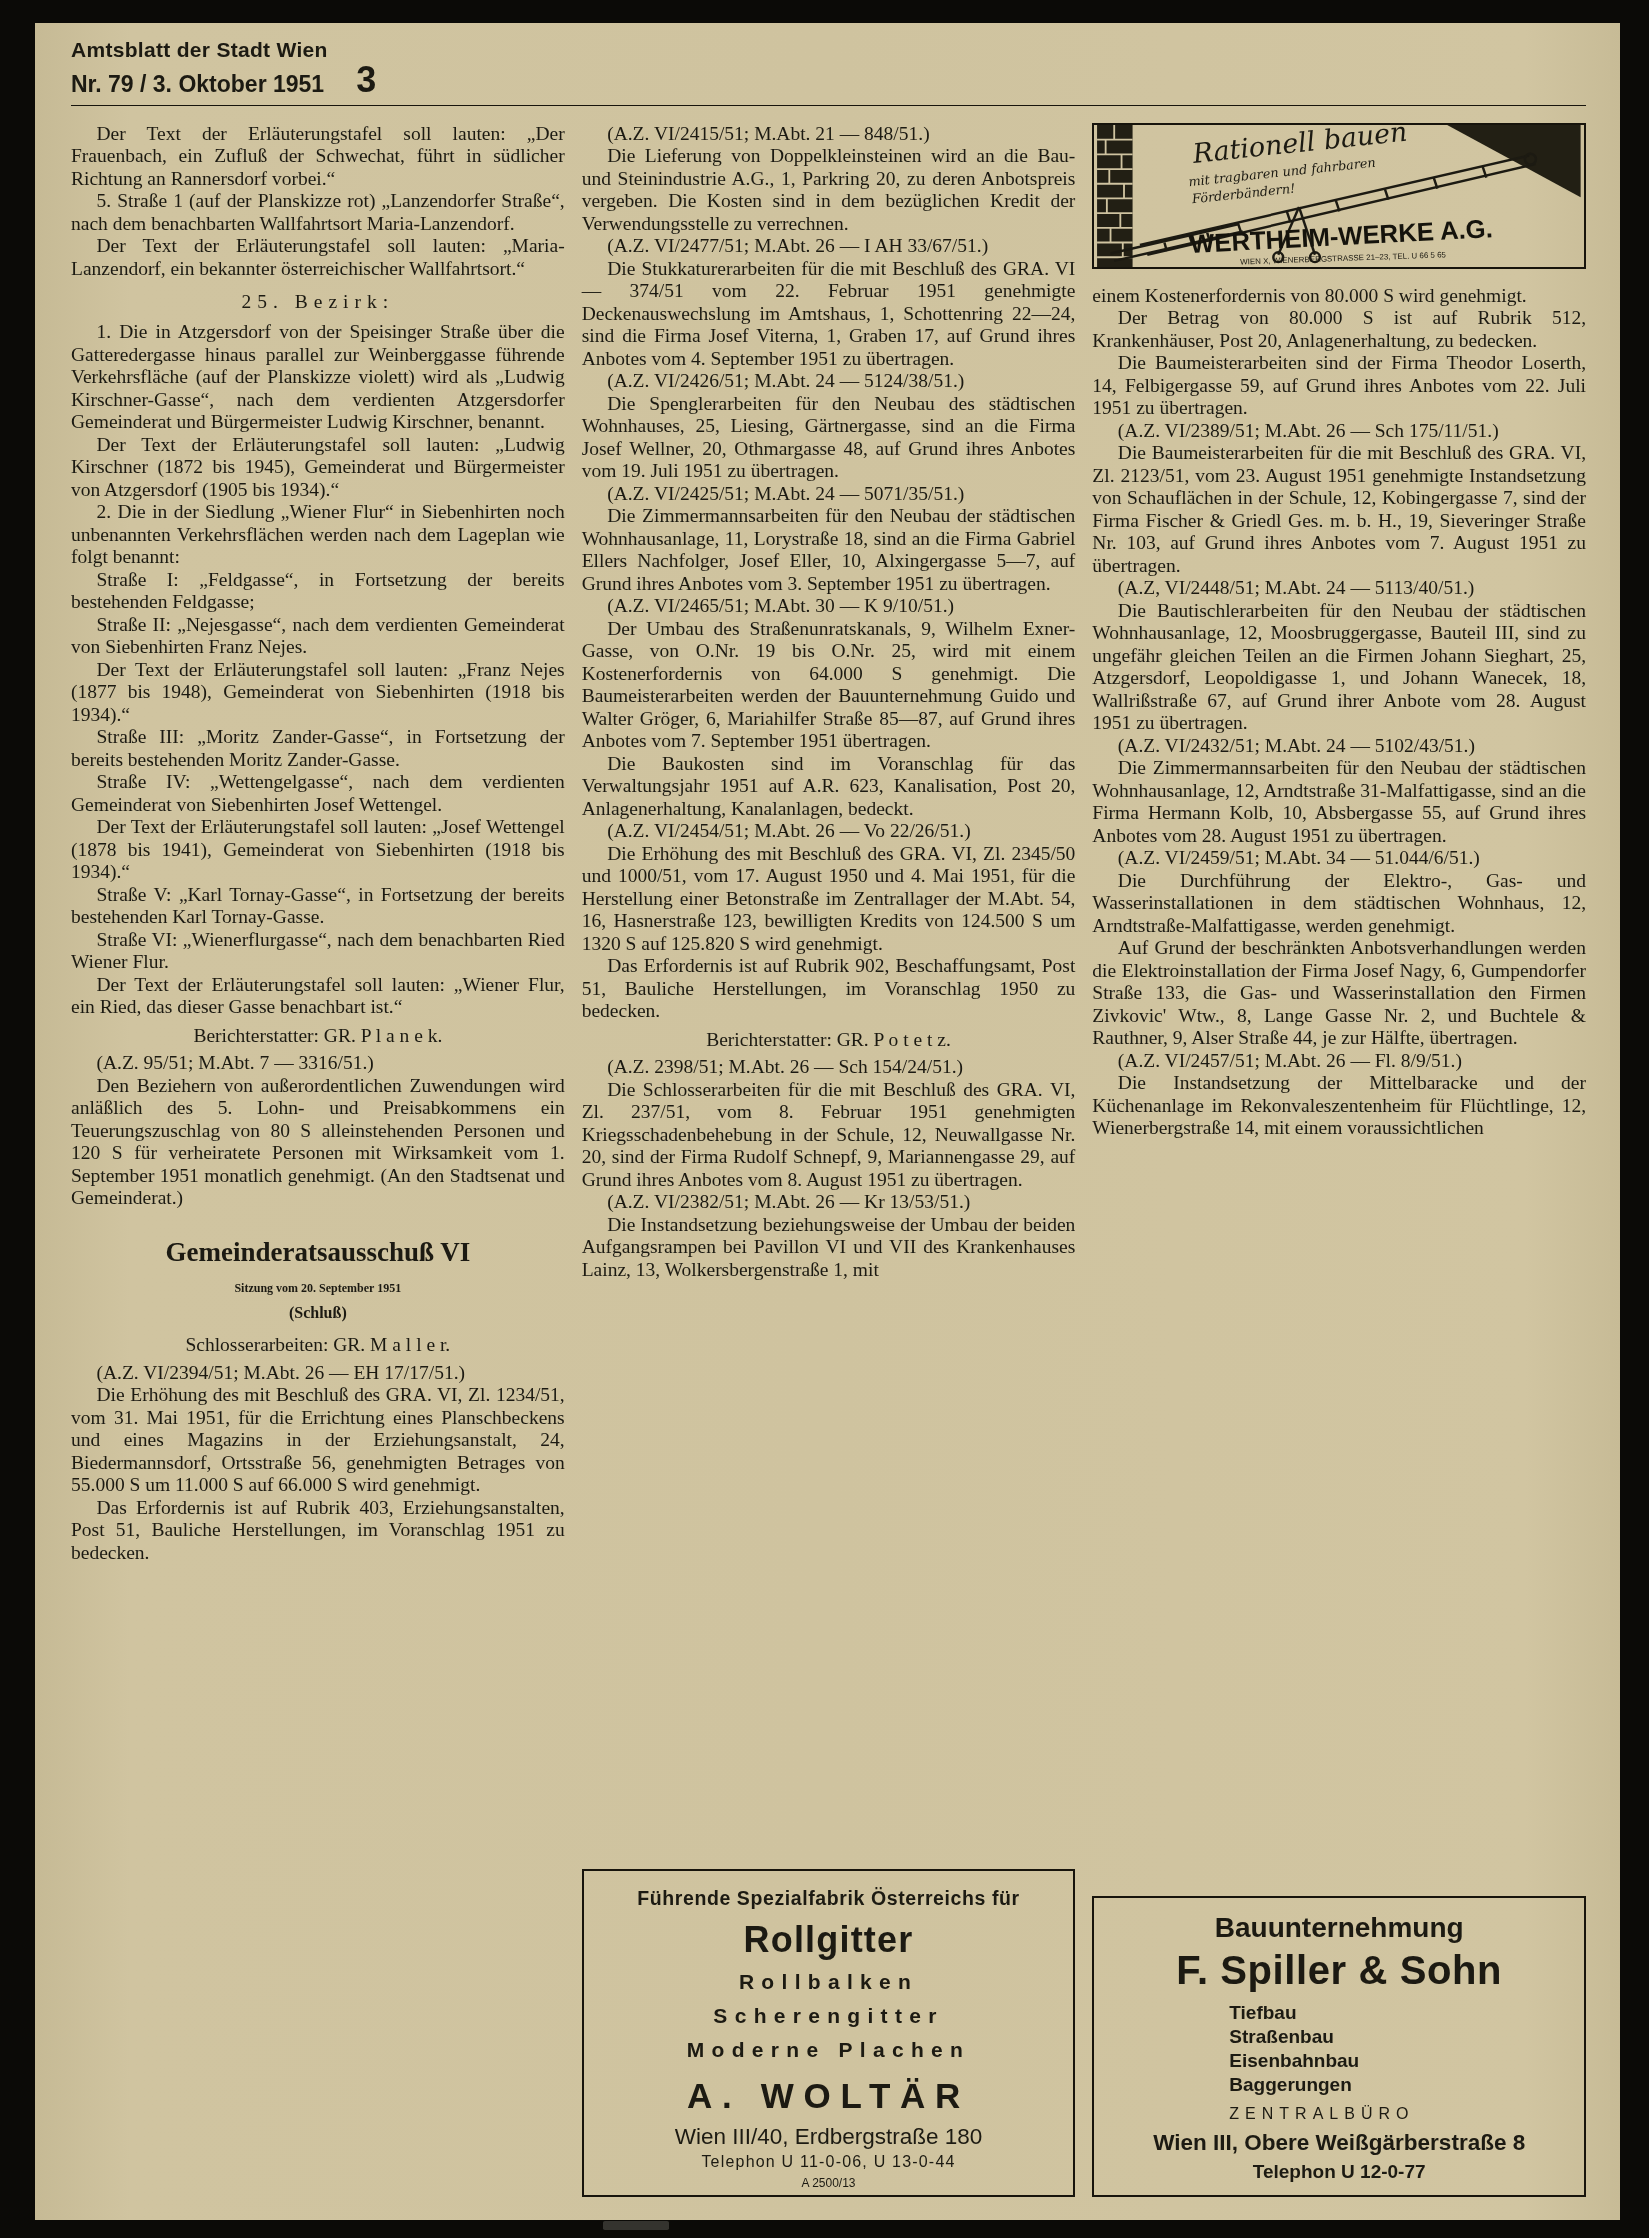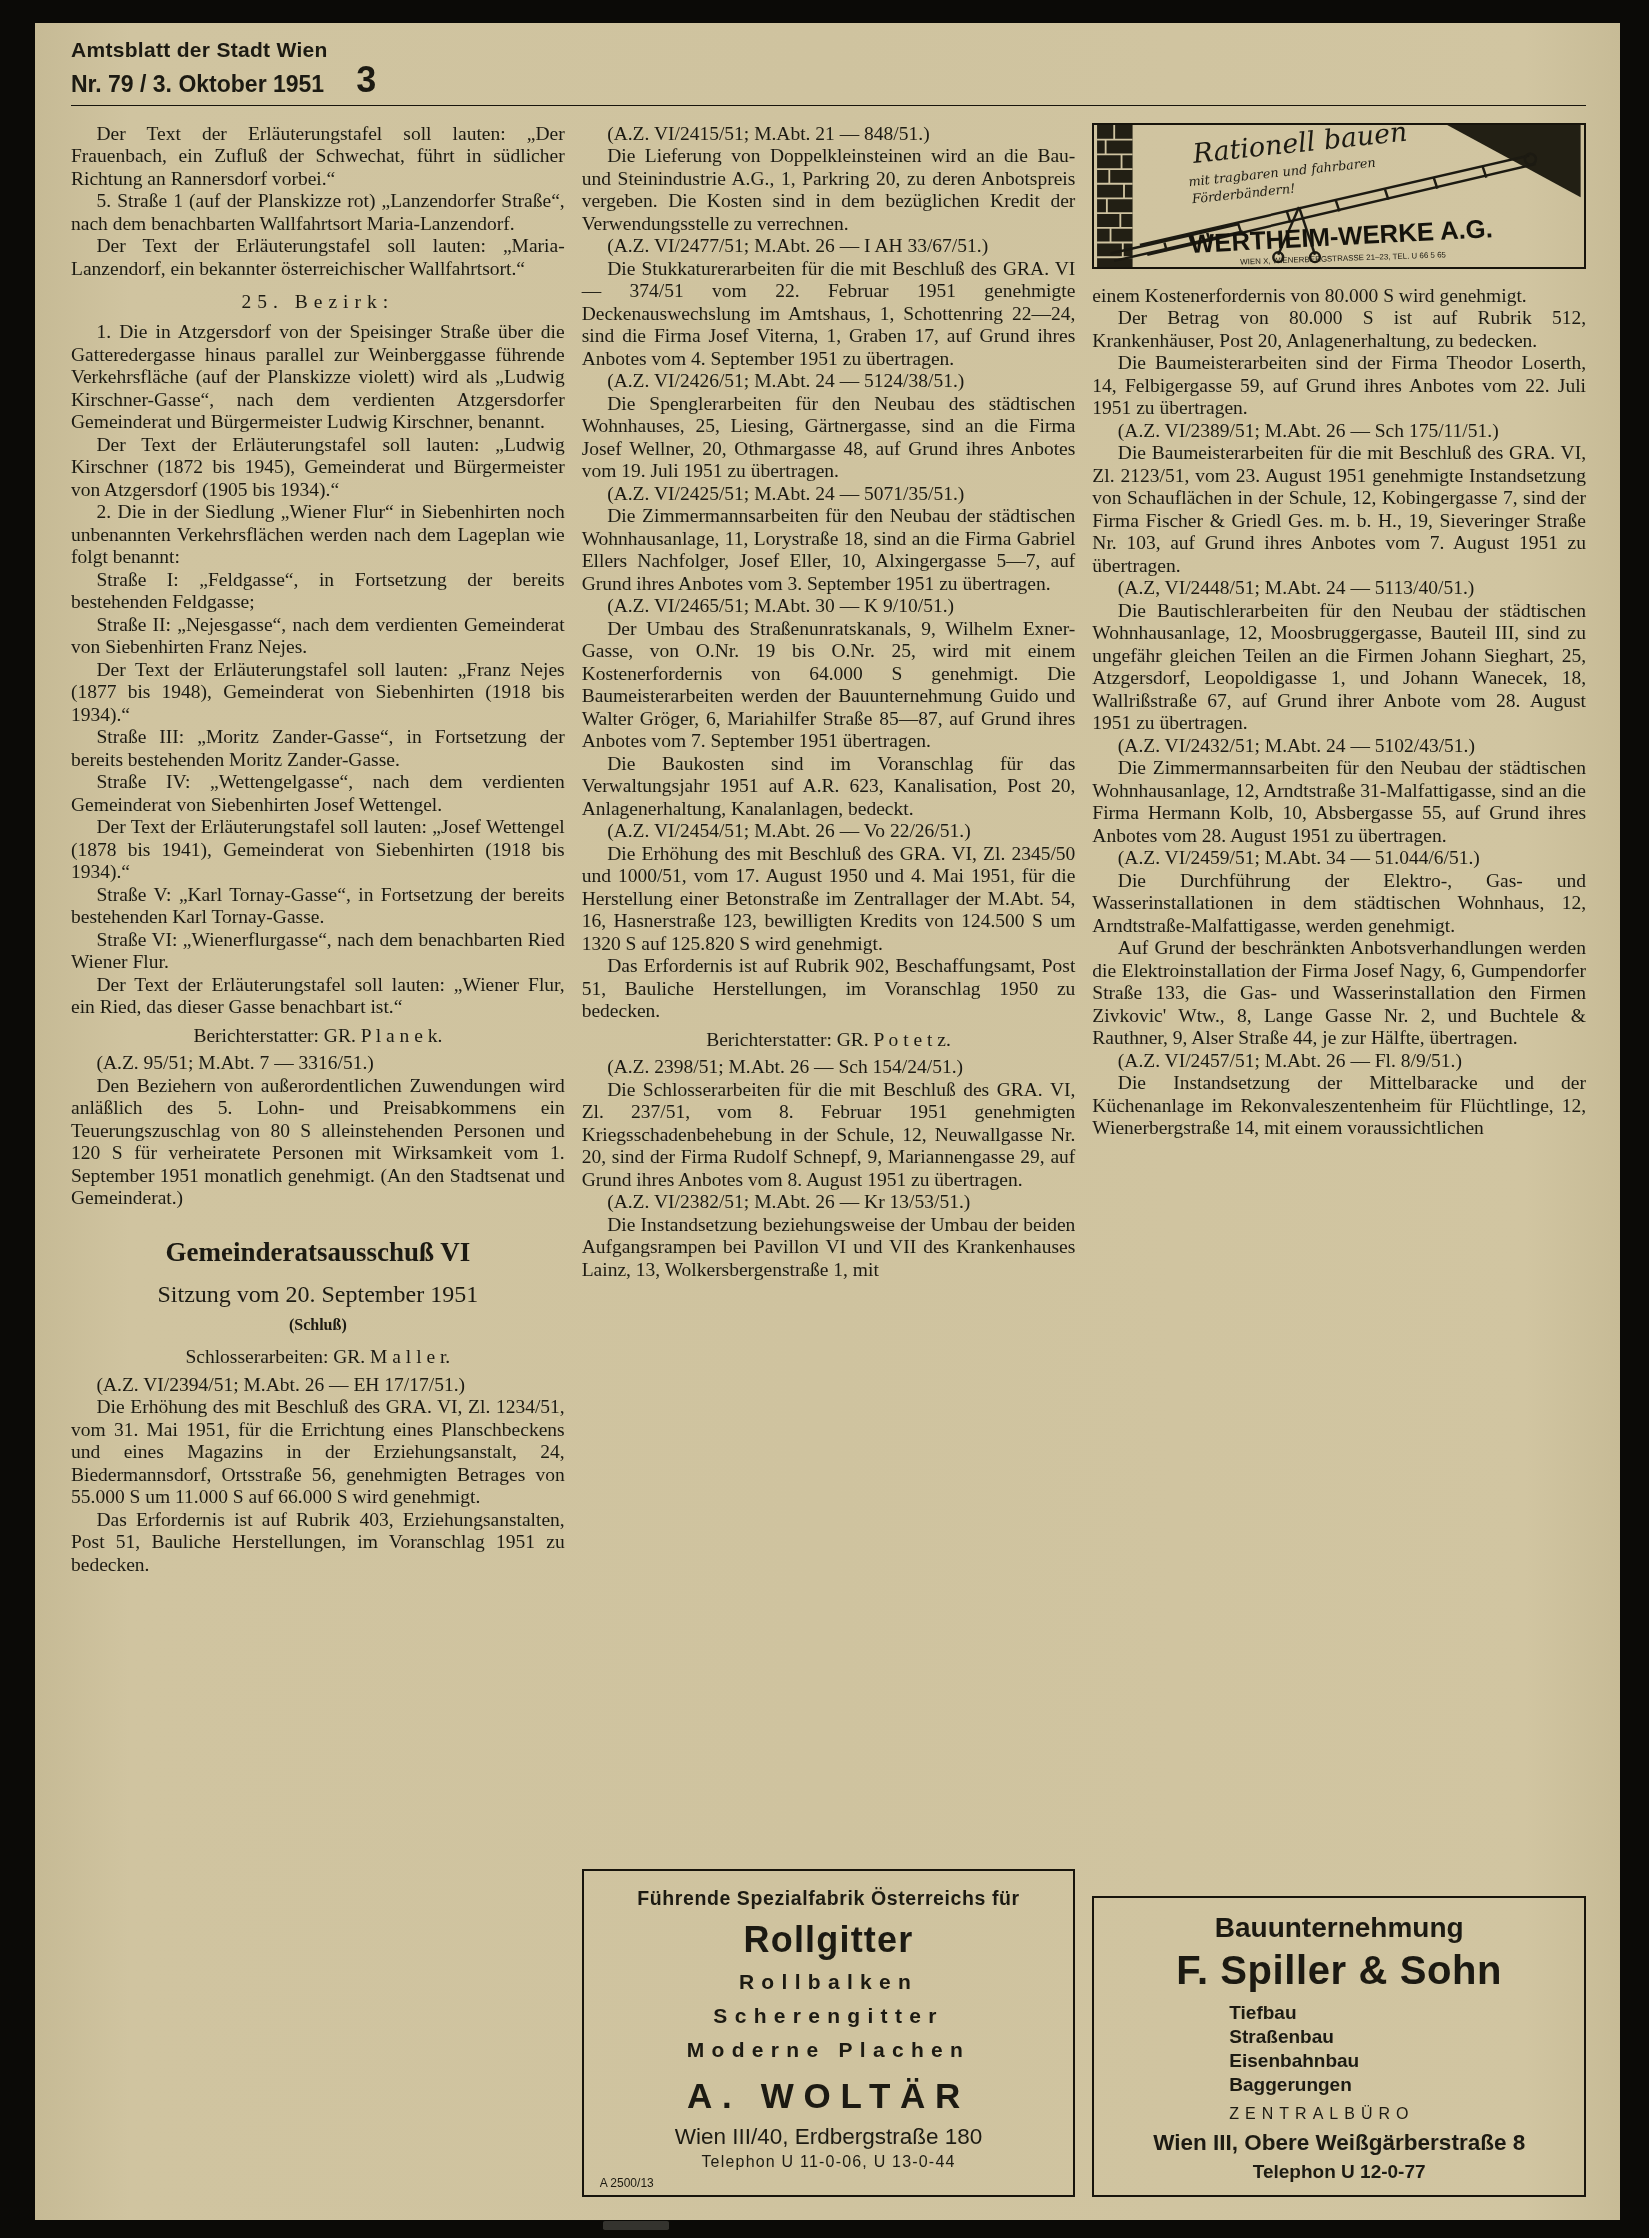--- a/index.html
+++ b/index.html
@@ -25,34 +25,34 @@
   .page-number{font-size:36px;line-height:1;}
   .columns{display:flex;gap:17px;margin-top:17px;height:2074px;overflow:hidden;}
   .col{flex:1 1 0;min-width:0;display:flex;flex-direction:column;}
   .col-text{display:block;}
   .spacer{flex:1 1 auto;}
   .para{font-size:19.5px;line-height:22.5px;text-align:justify;margin:0;}
   .para.indent{text-indent:25.5px;}
   .para.center{text-align:center;margin:6px 0 4.9px;}
   .para.bezirk{text-align:center;letter-spacing:6px;margin:11px 0 7.3px;}
   .heading1{text-align:center;font-weight:bold;font-size:27px;margin:27px 0 13.4px;}
-  .heading2{text-align:center;font-weight:normal;font-size:24px;margin:0 0 6px;}
+  .heading2{text-align:center;font-weight:bold;font-size:12px;margin:0 0 6px;}
   .para.small-center{text-align:center;font-weight:bold;font-size:16px;margin:0 0 9.7px;}
   
   .ad{border:2.4px solid #17140c;background:transparent;box-sizing:border-box;}
   .wertheim-ad{position:relative;height:146px;margin-bottom:16px;}
   .wertheim-ad svg{display:block;width:100%;height:100%;}
   .woltar-ad{margin-top:18px;padding:16px 16px 4.9px;text-align:center;font-family:"Liberation Sans", sans-serif;}
   .woltar-tagline{font-size:19.5px;font-weight:bold;letter-spacing:0.6px;}
   .woltar-product-main{font-size:36px;font-weight:bold;margin-top:8.5px;letter-spacing:1.2px;}
   .woltar-product{font-size:21px;font-weight:bold;letter-spacing:7.3px;margin-top:9.7px;}
   .woltar-company{font-size:35px;font-weight:bold;letter-spacing:9.7px;margin-top:14.6px;}
   .woltar-address{font-size:22.5px;margin-top:7.3px;}
   .woltar-phone{font-size:16px;letter-spacing:1.2px;margin-top:3.6px;}
-  .woltar-ref{font-size:12px;text-align:left;margin-top:4.9px;}
+  .woltar-ref{font-size:12px;text-align:center;margin-top:4.9px;}
   .spiller-wrap{position:relative;}
   .spiller-ad{padding:14.6px 16px 12px;font-family:"Liberation Sans", sans-serif;text-align:center;}
   .spiller-line1{font-size:28px;font-weight:bold;}
   .spiller-company{font-size:40px;font-weight:bold;margin-top:3.6px;letter-spacing:0.6px;}
   .spiller-services{width:fit-content;margin:8.5px auto 0 26%;text-align:left;}
   .spiller-service{font-size:19px;font-weight:bold;line-height:24px;}
   .spiller-central{font-size:16px;letter-spacing:6px;margin:7.3px auto 0 26%;width:fit-content;text-align:left;}
   .spiller-address{font-size:22.5px;font-weight:bold;margin-top:7.3px;}
   .spiller-phone{font-size:19px;font-weight:bold;margin-top:4.9px;}
   .bottom-artifact{

